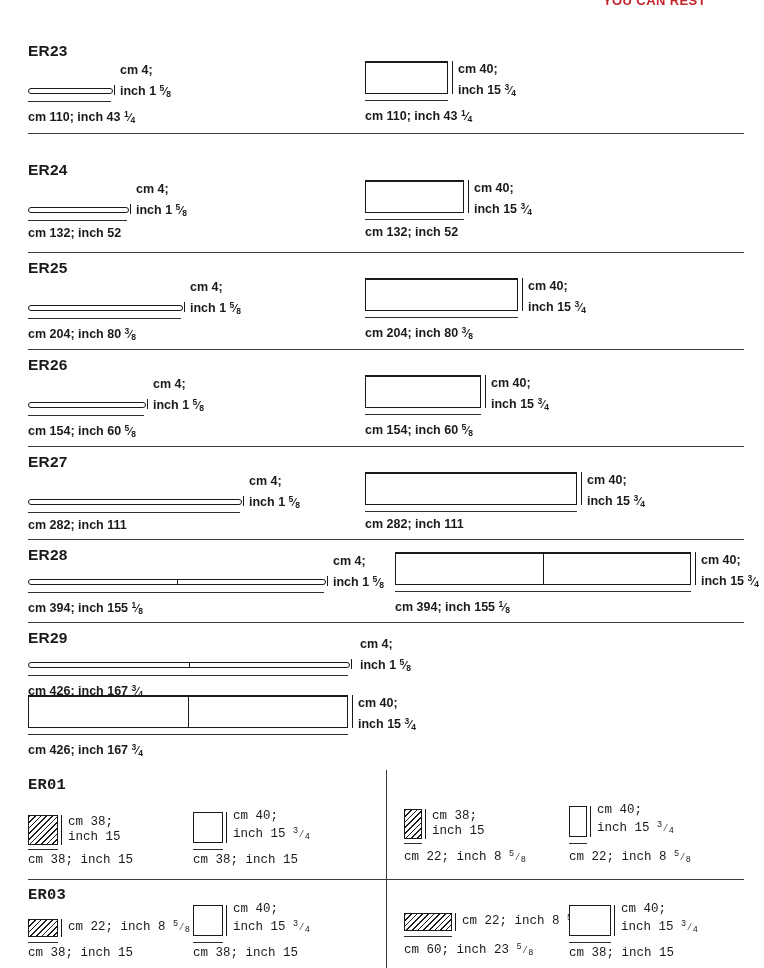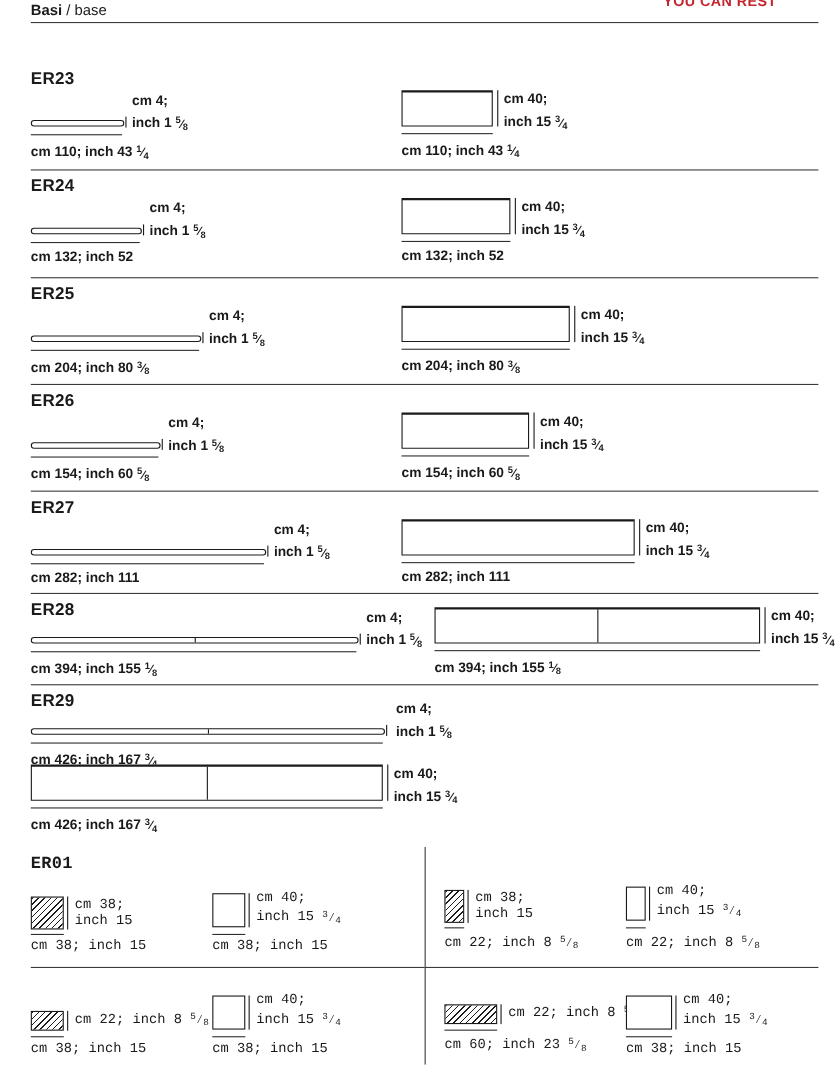--- a/index.html
+++ b/index.html
@@ -44,44 +44,40 @@
   .mlabels{margin-left:6px;font-size:12.5px;line-height:15px;white-space:nowrap;}
   .mdim{height:1px;background:#2e2e2e;margin-top:4px;}
   .mbelow{margin-top:3px;font-size:12.5px;line-height:15px;white-space:nowrap;}
 </style>
 </head>
 <body>
 
 <div class="page">
   <div class="brand" style="color: rgb(196, 38, 46);">YOU CAN REST</div>
 
-  <div class="sec-title">
-    <span class="t1">Basi</span>
-    <span class="t2">/ base</span>
-  </div>
 
   <div id="bases">
       <div class="brow" style="height: 98px; margin-top: 36px;">
         <div class="model">ER23</div>
         <div class="canvas" style="top: 25px; height: 62px;">
           <div class="lbl" style="left: 92px; top: 2px;"><span>cm 4;</span></div>
           <div class="lbl" style="left: 92px; top: 20px;"><span>inch 1</span> <span class="frac"><sup>5</sup><span class="sl">⁄</span><sub>8</sub></span></div>
           <div class="sbar" style="left: 0px; top: 27px; width: 83px;"></div>
           <div class="etick" style="left: 86px; top: 24px; height: 10px;"></div>
           <div class="dline" style="left: 0px; top: 40px; width: 83px;"></div>
           <div class="lbl" style="left: 0px; top: 46px;"><span>cm 110;</span> <span>inch 43</span> <span class="frac"><sup>1</sup><span class="sl">⁄</span><sub>4</sub></span></div>
           <div class="prect" style="left: 337px; top: 0px; width: 83px;"></div>
           <div class="vtick" style="left: 424px; top: 0px; height: 33px;"></div>
           <div class="lbl" style="left: 430px; top: 1px;"><span>cm 40;</span></div>
           <div class="lbl" style="left: 430px; top: 19px;"><span>inch 15</span> <span class="frac"><sup>3</sup><span class="sl">⁄</span><sub>4</sub></span></div>
           <div class="dline" style="left: 337px; top: 39px; width: 83px;"></div>
           <div class="lbl" style="left: 337px; top: 45px;"><span>cm 110;</span> <span>inch 43</span> <span class="frac"><sup>1</sup><span class="sl">⁄</span><sub>4</sub></span></div>
         </div>
       </div>
-      <div class="brow" style="height: 98px;">
+      <div class="brow" style="height: 98px; margin-top: 21px;">
         <div class="model">ER24</div>
         <div class="canvas" style="top: 25px; height: 62px;">
           <div class="lbl" style="left: 108px; top: 2px;"><span>cm 4;</span></div>
           <div class="lbl" style="left: 108px; top: 20px;"><span>inch 1</span> <span class="frac"><sup>5</sup><span class="sl">⁄</span><sub>8</sub></span></div>
           <div class="sbar" style="left: 0px; top: 27px; width: 99px;"></div>
           <div class="etick" style="left: 102px; top: 24px; height: 10px;"></div>
           <div class="dline" style="left: 0px; top: 40px; width: 99px;"></div>
           <div class="lbl" style="left: 0px; top: 46px;"><span>cm 132;</span> <span>inch 52</span></div>
           <div class="prect" style="left: 337px; top: 0px; width: 99px;"></div>
           <div class="vtick" style="left: 440px; top: 0px; height: 33px;"></div>
@@ -239,20 +235,21 @@
                 <div><span>cm 40;</span></div>
                 <div><span>inch 15</span> <span class="frac"><sup>3</sup><span class="sl">⁄</span><sub>4</sub></span></div>
               </div>
             </div>
             <div class="mdim" style="width: 18px;"></div>
             <div class="mbelow"><span>cm 22;</span> <span>inch 8</span> <span class="frac"><sup>5</sup><span class="sl">⁄</span><sub>8</sub></span></div>
           </div>
         </div>
       </div>
       <div class="mcell c1 mr2">
+        <div class="model">ER03</div>
         <div class="mrow">
           <div class="mdiag first">
             <div class="shape-row">
               <div class="mshape hatch" style="width: 30px; height: 18px;"></div>
               <div class="mvtick" style="height: 18px;"></div>
               <div class="mlabels">
                 <div><span>cm 22;</span> <span>inch 8</span> <span class="frac"><sup>5</sup><span class="sl">⁄</span><sub>8</sub></span></div>
               </div>
             </div>
             <div class="mdim" style="width: 30px;"></div>

